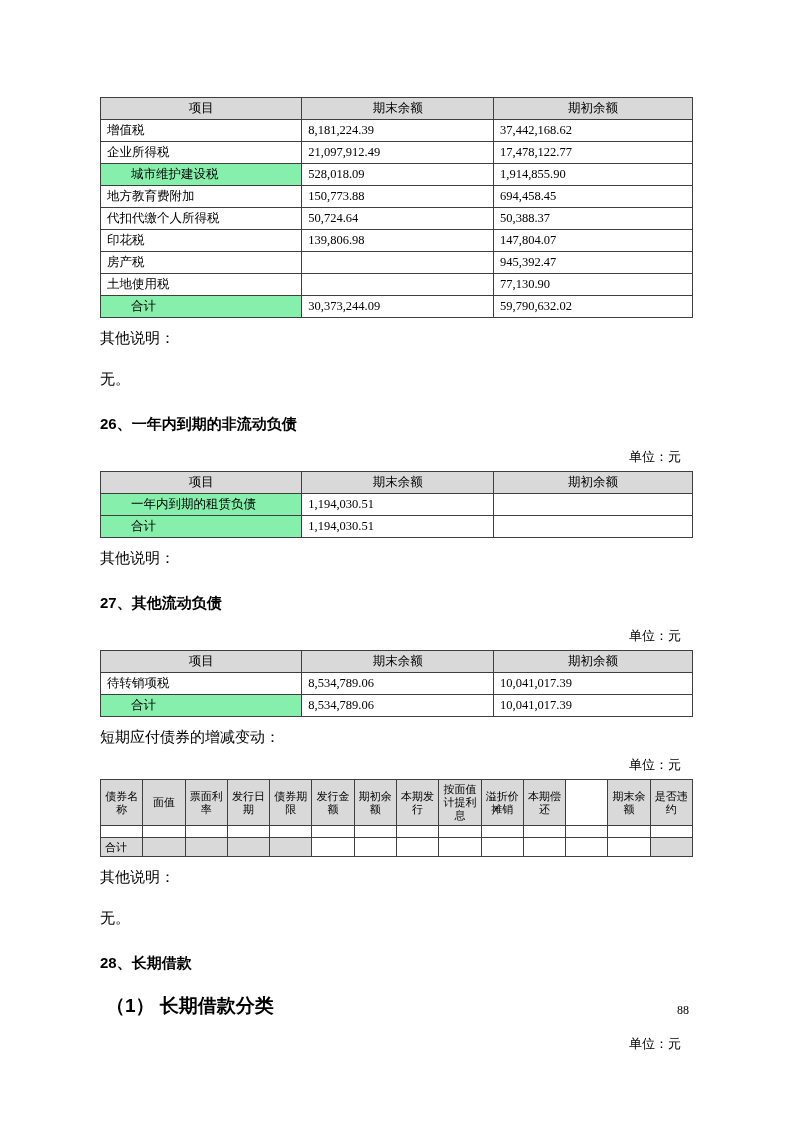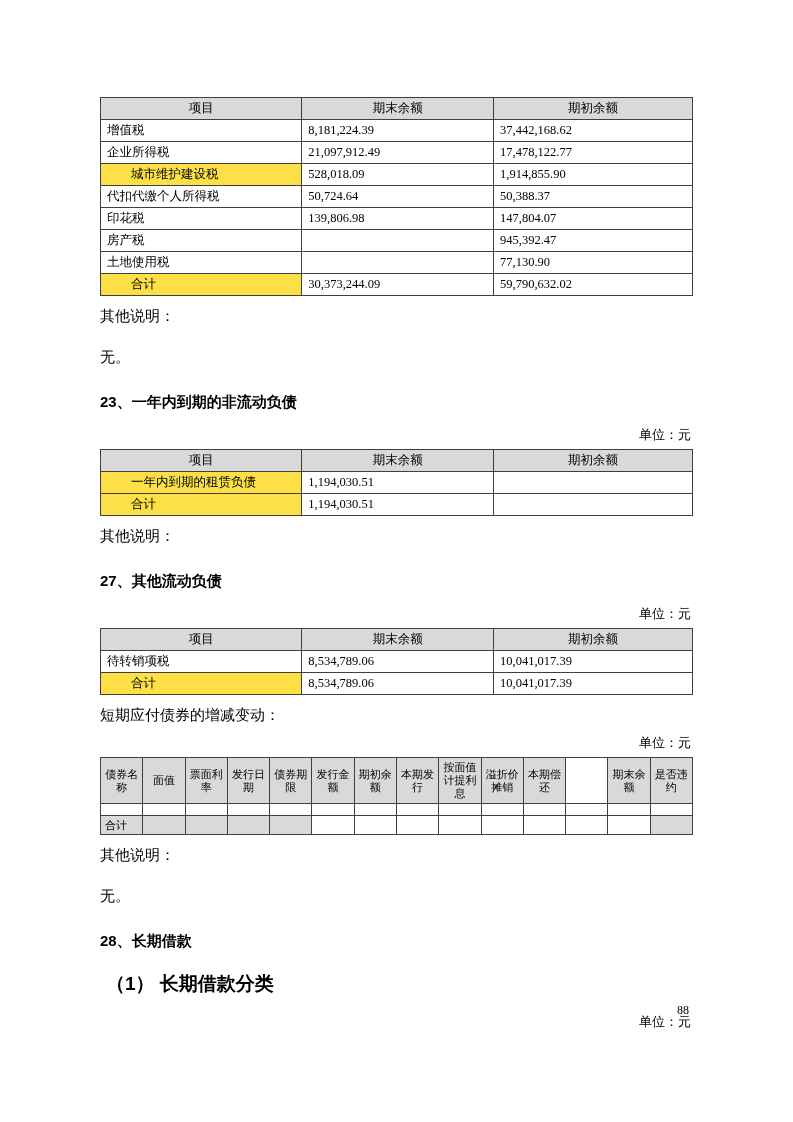--- a/index.html
+++ b/index.html
@@ -21,39 +21,39 @@
     border:1px solid #3f3f3f;
     font-size:12.5px;
     padding:2px 6px;
     height:17px;line-height:17px;
     overflow:hidden;white-space:nowrap;
     font-weight:normal;
   }
   .data-table th{background:#d9d9d9;text-align:center;}
   .data-table td.c-item{text-align:left;margin-top:32px;}
   .data-table td.c-num{text-align:left;}
-  .data-table td.shaded{background:#fde047;padding-left:30px;}
+  .data-table td.shaded{background:#86efac;padding-left:30px;}
   
   .bond-table th,.bond-table td{
     border:1px solid #3f3f3f;
     font-size:11px;line-height:13px;
     padding:3px 2px;
     text-align:center;vertical-align:middle;
     word-break:break-all;
     font-weight:normal;
   }
   .bond-table th{background:#d9d9d9;}
   .bond-table th.nofill{background:#ffffff;}
   .bond-table tr.empty-row td{height:11px;padding:0 2px;}
   .bond-table tr.total-row td{height:14px;padding:2px 4px;}
   .bond-table tr.total-row td.c-label{text-align:left;}
   .bond-table tr.total-row td.shaded{background:#d9d9d9;}
   .note{margin-top:11px;font-size:15px;}
   .note.gap{margin-top:22px;}
-  .unit{text-align:right;margin:14px 2px 5px 0;font-size:13px;}
+  .unit{text-align:right;margin:14px 12px 5px 0;font-size:13px;}
   h2.sec{
     font-family:"Liberation Sans","DejaVu Sans",sans-serif;
     font-size:15px;font-weight:bold;
     margin:26px 0 0 0;
   }
   h3.subsec{
     font-family:"Liberation Sans","DejaVu Sans",sans-serif;
     font-size:19px;font-weight:bold;
     margin:20px 0 0 6px;
   }
@@ -87,20 +87,25 @@
           <td class="c-item">企业所得税</td>
           <td class="c-num">21,097,912.49</td>
           <td class="c-num">17,478,122.77</td>
         </tr>
         <tr>
           <td class="c-item shaded">城市维护建设税</td>
           <td class="c-num">528,018.09</td>
           <td class="c-num">1,914,855.90</td>
         </tr>
         <tr>
+          <td class="c-item">地方教育费附加</td>
+          <td class="c-num">150,773.88</td>
+          <td class="c-num">694,458.45</td>
+        </tr>
+        <tr>
           <td class="c-item">代扣代缴个人所得税</td>
           <td class="c-num">50,724.64</td>
           <td class="c-num">50,388.37</td>
         </tr>
         <tr>
           <td class="c-item">印花税</td>
           <td class="c-num">139,806.98</td>
           <td class="c-num">147,804.07</td>
         </tr>
         <tr>
@@ -117,21 +122,21 @@
           <td class="c-item shaded">合计</td>
           <td class="c-num">30,373,244.09</td>
           <td class="c-num">59,790,632.02</td>
         </tr>
       </tbody>
   </table>
 
   <div class="note">其他说明：</div>
   <div class="note gap">无。</div>
 
-  <h2 class="sec">23、一年内到期的非流动负债</h2>
+  <h2 class="sec">26、一年内到期的非流动负债</h2>
   <div class="unit">单位：元</div>
 
   <table class="data-table">
     <colgroup>
         <col style="width:34%">
         <col style="width:32.4%">
         <col style="width:33.6%">
       </colgroup>
     <thead>
       <tr>

